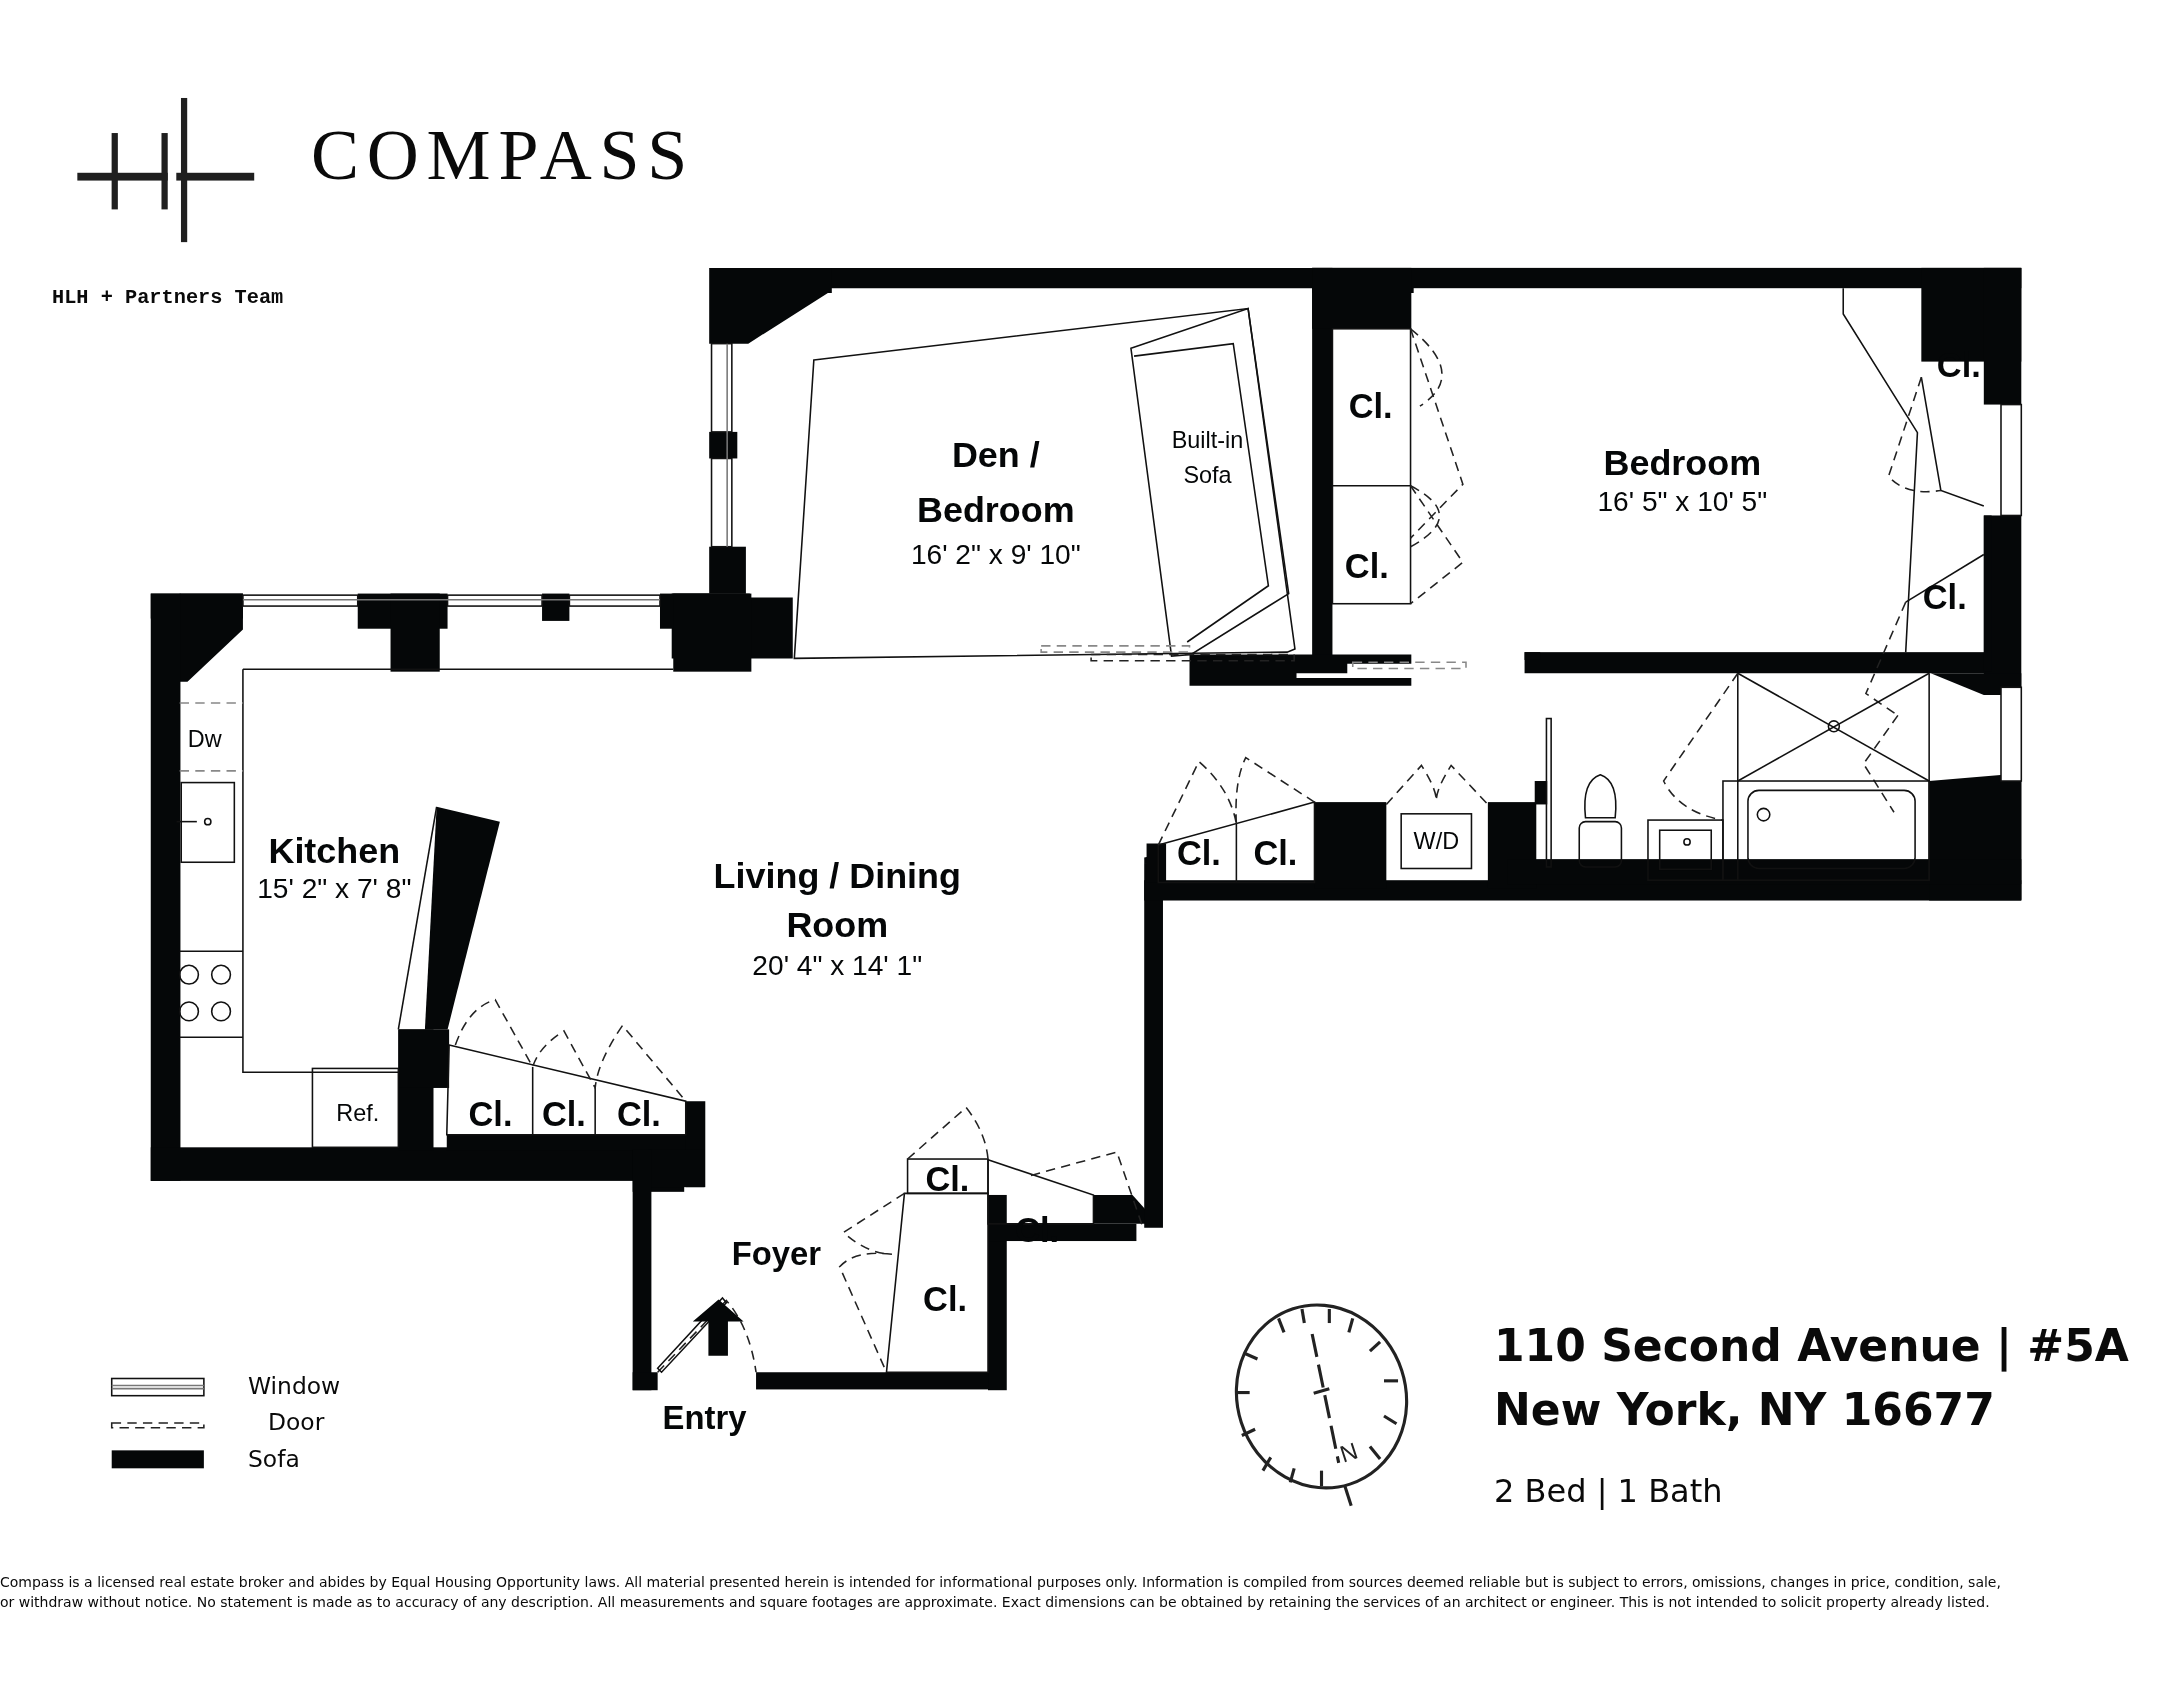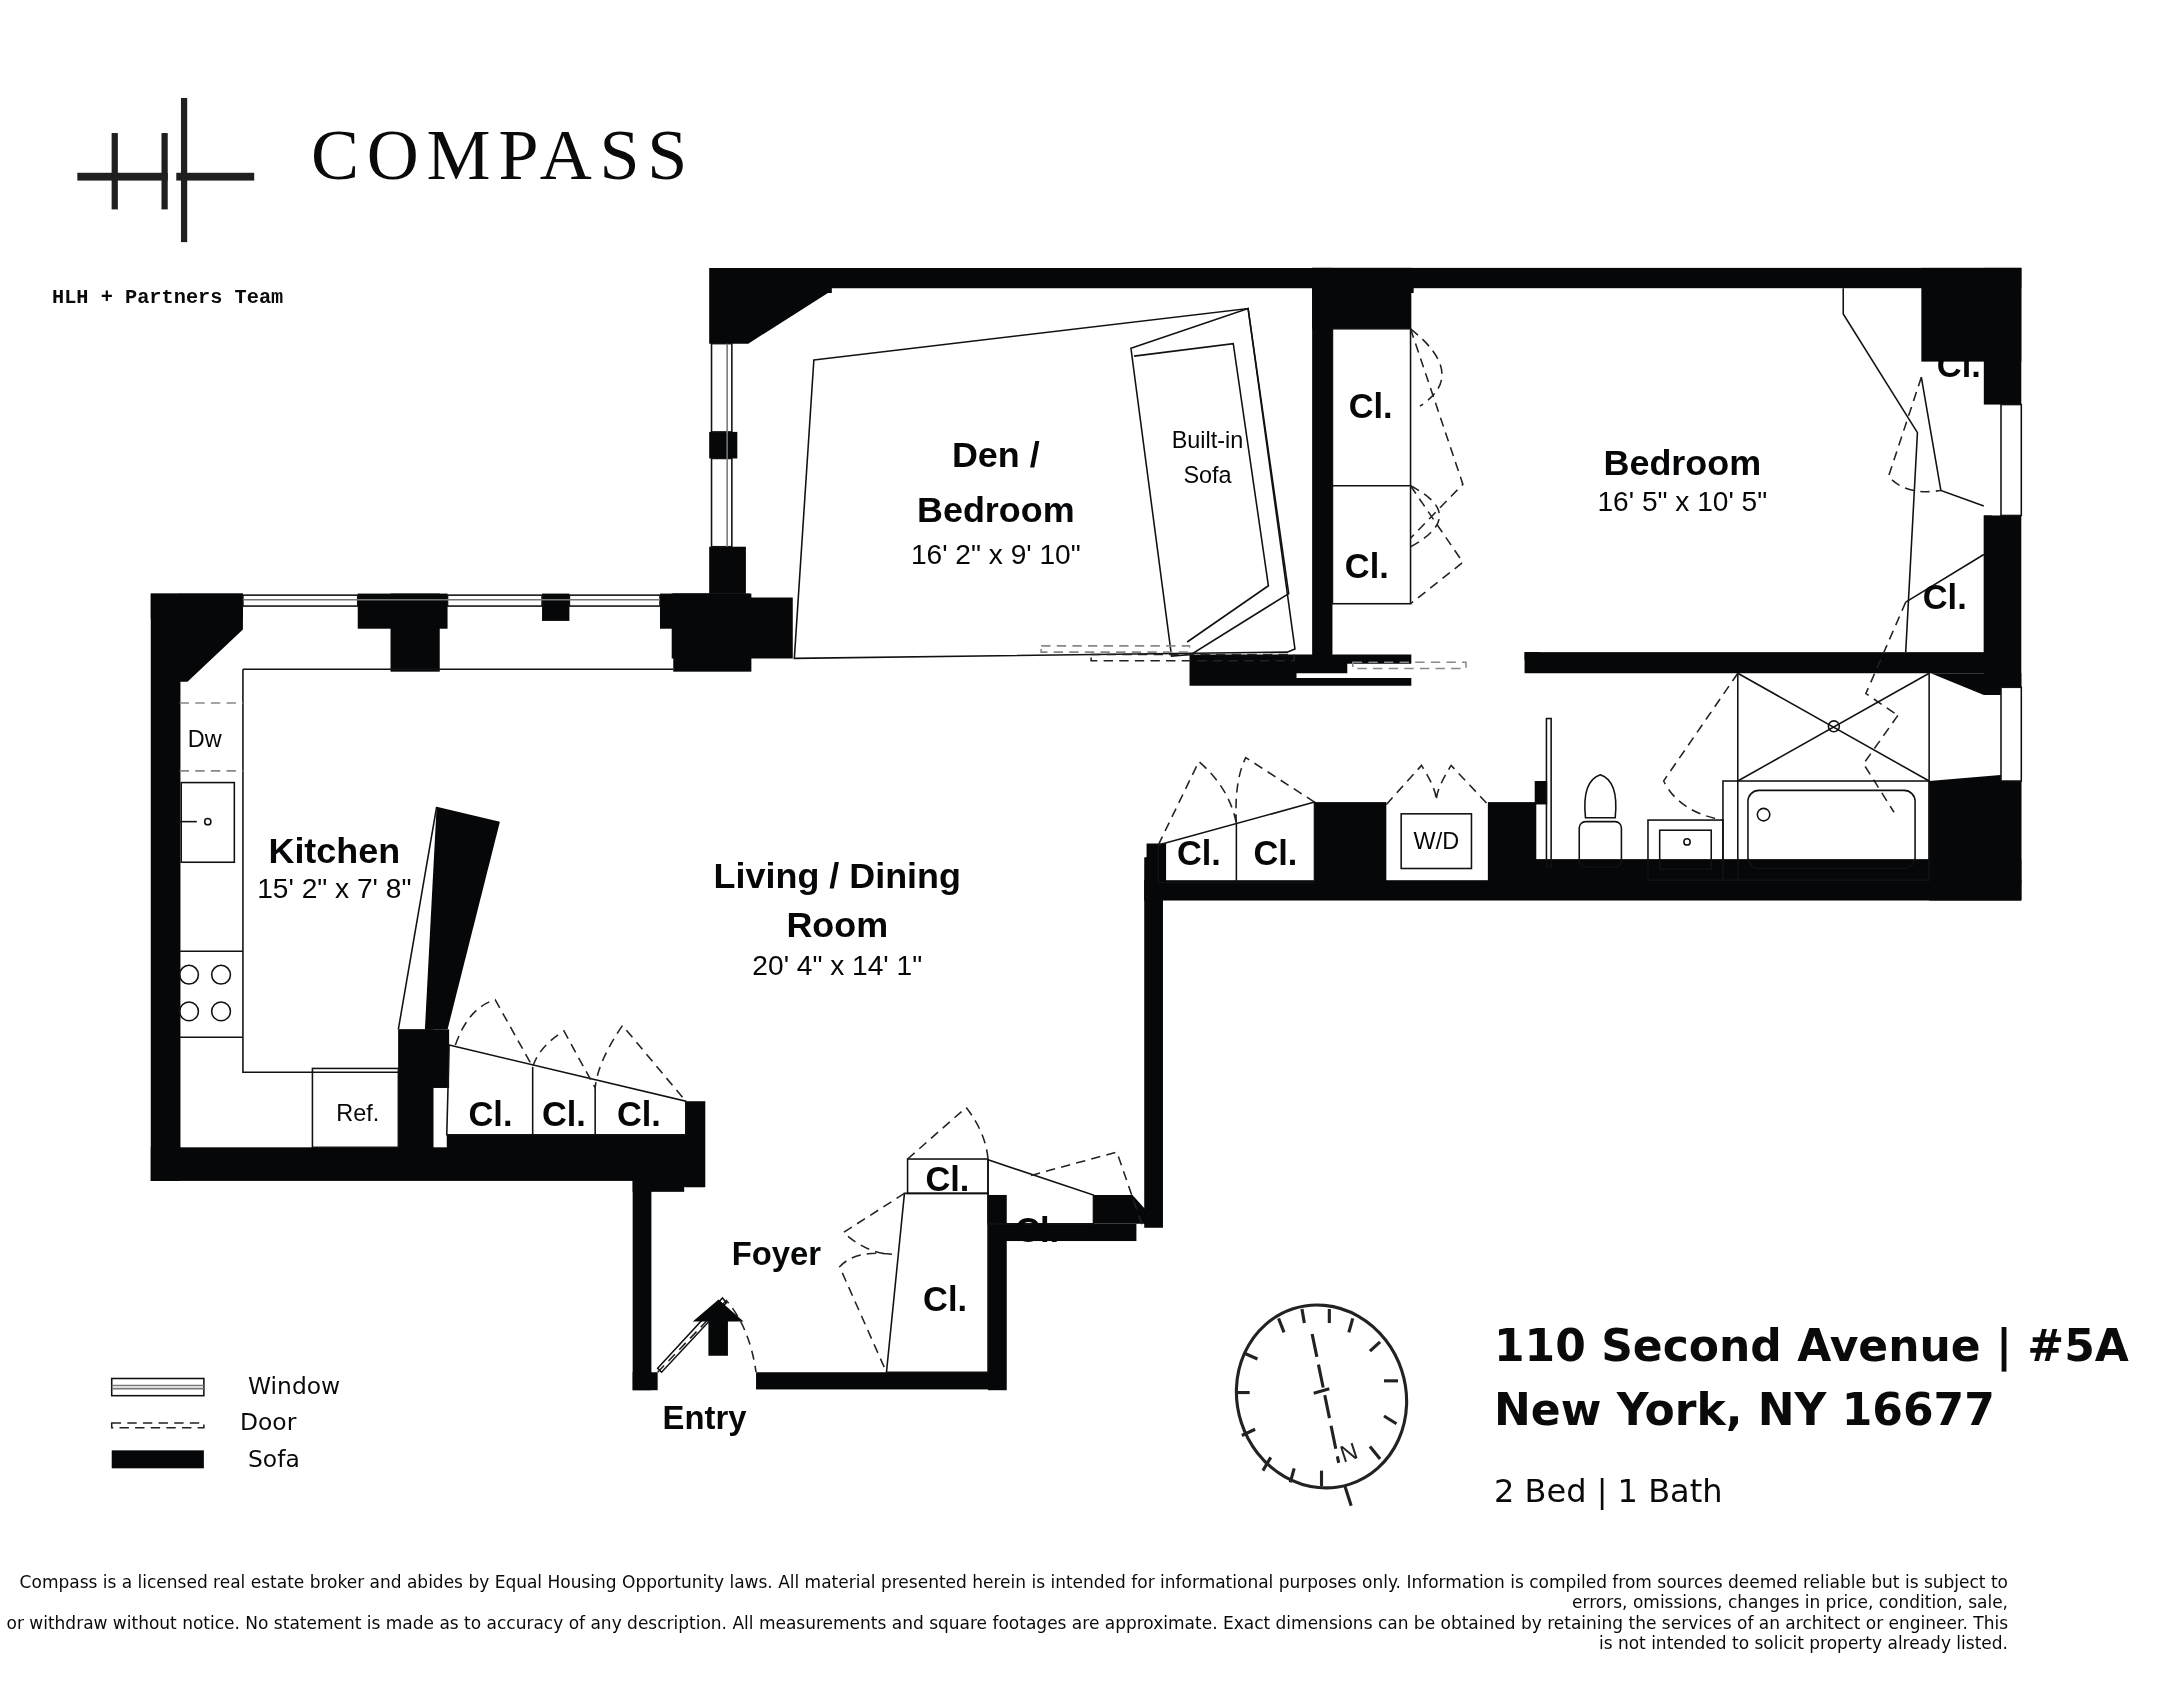--- a/index.html
+++ b/index.html
@@ -15,21 +15,21 @@
   .room-dim { font-family: "Liberation Sans", sans-serif; font-size: 36px; fill: #050708; text-anchor: middle; }
   .cl { font-family: "Liberation Sans", sans-serif; font-weight: 700; font-size: 44px; fill: #050708; text-anchor: middle; }
   .fix { font-family: "Liberation Sans", sans-serif; font-size: 30px; fill: #050708; text-anchor: middle; }
   .logo-word { position: absolute; left: 311px; top: 119px; font-family: Liberation Serif, serif; font-size: 72px; letter-spacing: 7.8px; font-weight: 400; line-height: 1; }
   .team { position: absolute; left: 52px; top: 286px; font-family: Liberation Mono, monospace; font-weight: 700; font-size: 20.3px; }
   .legend-label { position: absolute; font-family: "DejaVu Sans", sans-serif; font-size: 23.4px; }
   .addr1, .addr2 { position: absolute; left: 1494px; font-family: "DejaVu Sans", sans-serif; font-weight: 700; font-size: 44px; white-space: nowrap; }
   .addr1 { top: 1320px; }
   .addr2 { top: 1384px; }
   .beds { position: absolute; left: 1494px; top: 1472px; font-family: "DejaVu Sans", sans-serif; font-size: 32px; }
-  .disclaimer { position: absolute; left: 0; width: 2008px; top: 1572px; font-family: "DejaVu Sans", sans-serif; font-size: 17px; text-align: right; line-height: 20.3px; }
+  .disclaimer { position: absolute; left: 0; width: 2008px; top: 1572px; font-family: "DejaVu Sans", sans-serif; font-size: 14px; text-align: left; line-height: 20.3px; }
 </style>
 </head>
 <body>
 
 <svg style="position:absolute;left:75px;top:94px" width="187" height="156" viewBox="0 0 240 200">
   <rect x="136" y="5" width="8" height="185" fill="#1f1f1f"></rect>
   <rect x="47" y="50" width="8" height="98" fill="#1f1f1f"></rect>
   <rect x="111" y="50" width="8" height="98" fill="#1f1f1f"></rect>
   <rect x="3" y="101" width="116" height="10" fill="#1f1f1f"></rect>
   <rect x="130" y="101" width="100" height="10" fill="#1f1f1f"></rect>
@@ -281,21 +281,21 @@
       <line x1="-75" y1="95" x2="-65" y2="78"></line>
       <line x1="-40" y1="110" x2="-35" y2="92"></line>
       <line x1="0" y1="115" x2="0" y2="95"></line>
       <line x1="30" y1="115" x2="38" y2="140"></line>
     </g>
     <text x="28" y="85" font-family="Liberation Sans, sans-serif" font-size="30" fill="#222" transform="rotate(-18 28 85)">N</text>
   </g>
 </svg>
 
 <div class="legend-label" style="left:248px;top:1372px">Window</div>
-<div class="legend-label" style="left:240px;top:1408px">Door</div>
+<div class="legend-label" style="left:268px;top:1408px">Door</div>
 <div class="legend-label" style="left:248px;top:1445px">Sofa</div>
 
 <div class="addr1">110 Second Avenue | #5A</div>
 <div class="addr2">New York, NY 16677</div>
 <div class="beds">2 Bed | 1 Bath</div>
 
 <div class="disclaimer">
   <div>Compass is a licensed real estate broker and abides by Equal Housing Opportunity laws. All material presented herein is intended for informational purposes only. Information is compiled from sources deemed reliable but is subject to errors, omissions, changes in price, condition, sale,</div>
   <div>or withdraw without notice. No statement is made as to accuracy of any description. All measurements and square footages are approximate. Exact dimensions can be obtained by retaining the services of an architect or engineer. This is not intended to solicit property already listed.</div>
 </div>

